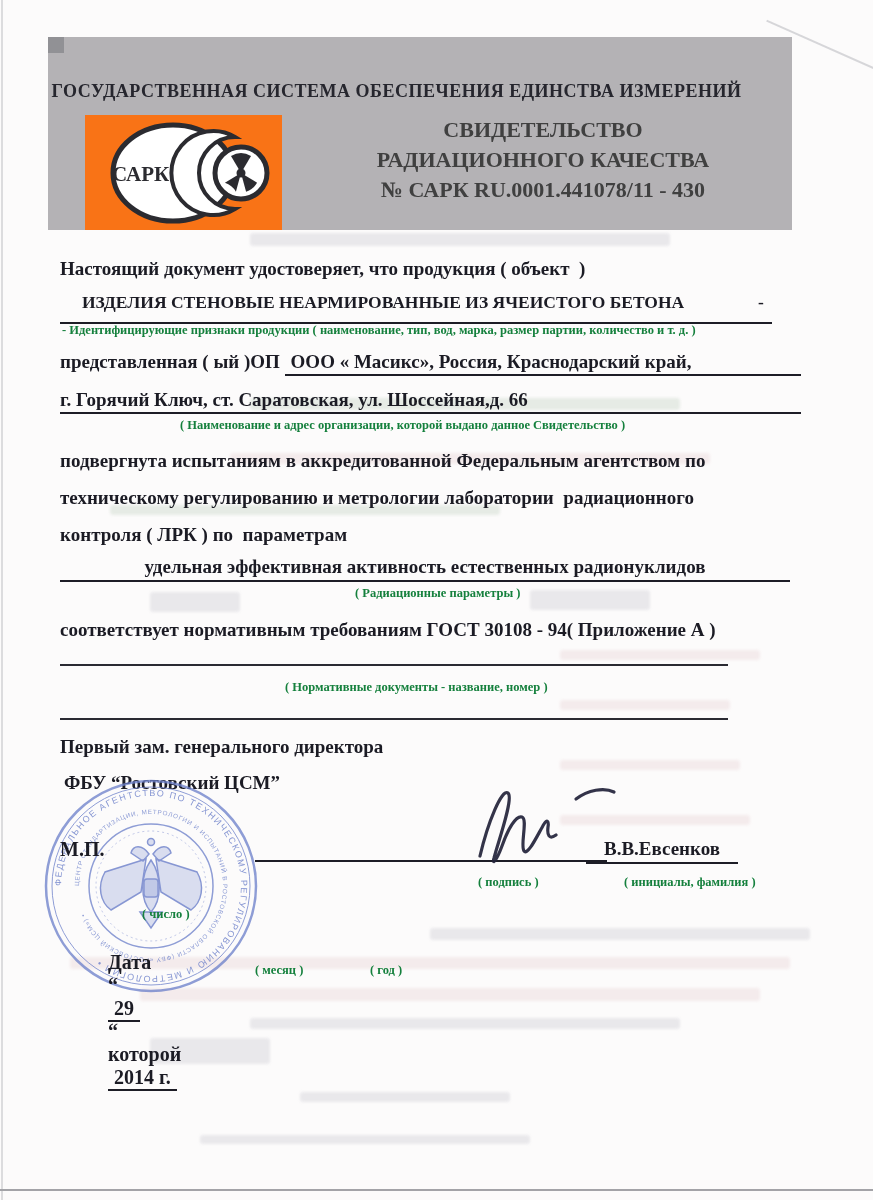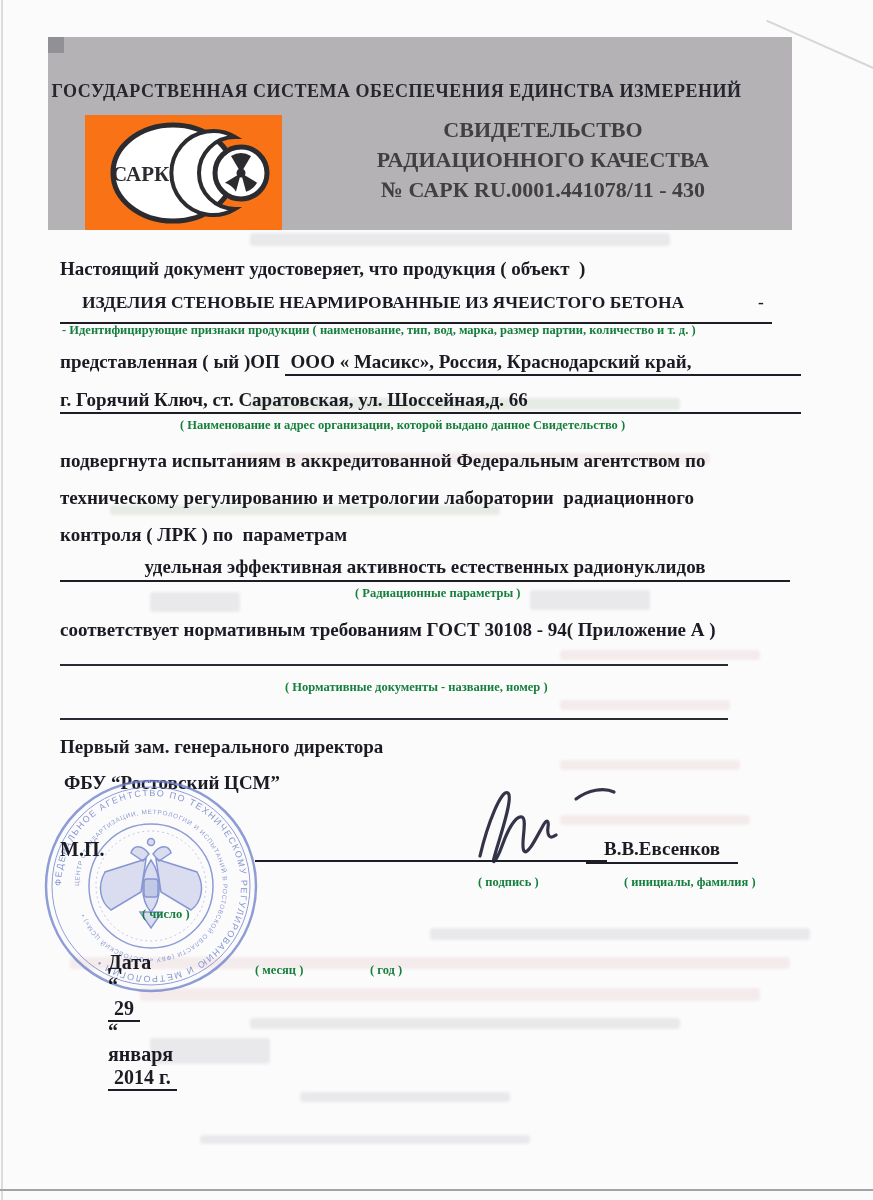--- a/index.html
+++ b/index.html
@@ -180,20 +180,20 @@
   <div class="caption" style="left:478px;top:875px;">( подпись )</div>
 
   <div class="line du" style="top:838px;left:586px;padding:0 18px 2px 18px;">В.В.Евсенков</div>
   <div class="caption" style="left:624px;top:875px;">( инициалы, фамилия )</div>
 
   <div class="line" style="top:928px;left:88px;font-size:20px;">
     <span>Дата</span><span>  </span>
     <span>“</span>
     <span class="du">29</span><span> </span>
     <span>“</span><span> </span>
-    <span>января</span><span>     </span>
+    <span>которой</span><span>     </span>
     <span class="du">2014 г.</span>
   </div>
   <div class="caption" style="left:142px;top:907px;">( число )</div>
   <div class="caption" style="left:255px;top:963px;text-align:center;">( месяц )</div>
   <div class="caption" style="left:362px;top:963px;margin-left:8px;">( год )</div>
 
 </div>
 
 </body></html>

